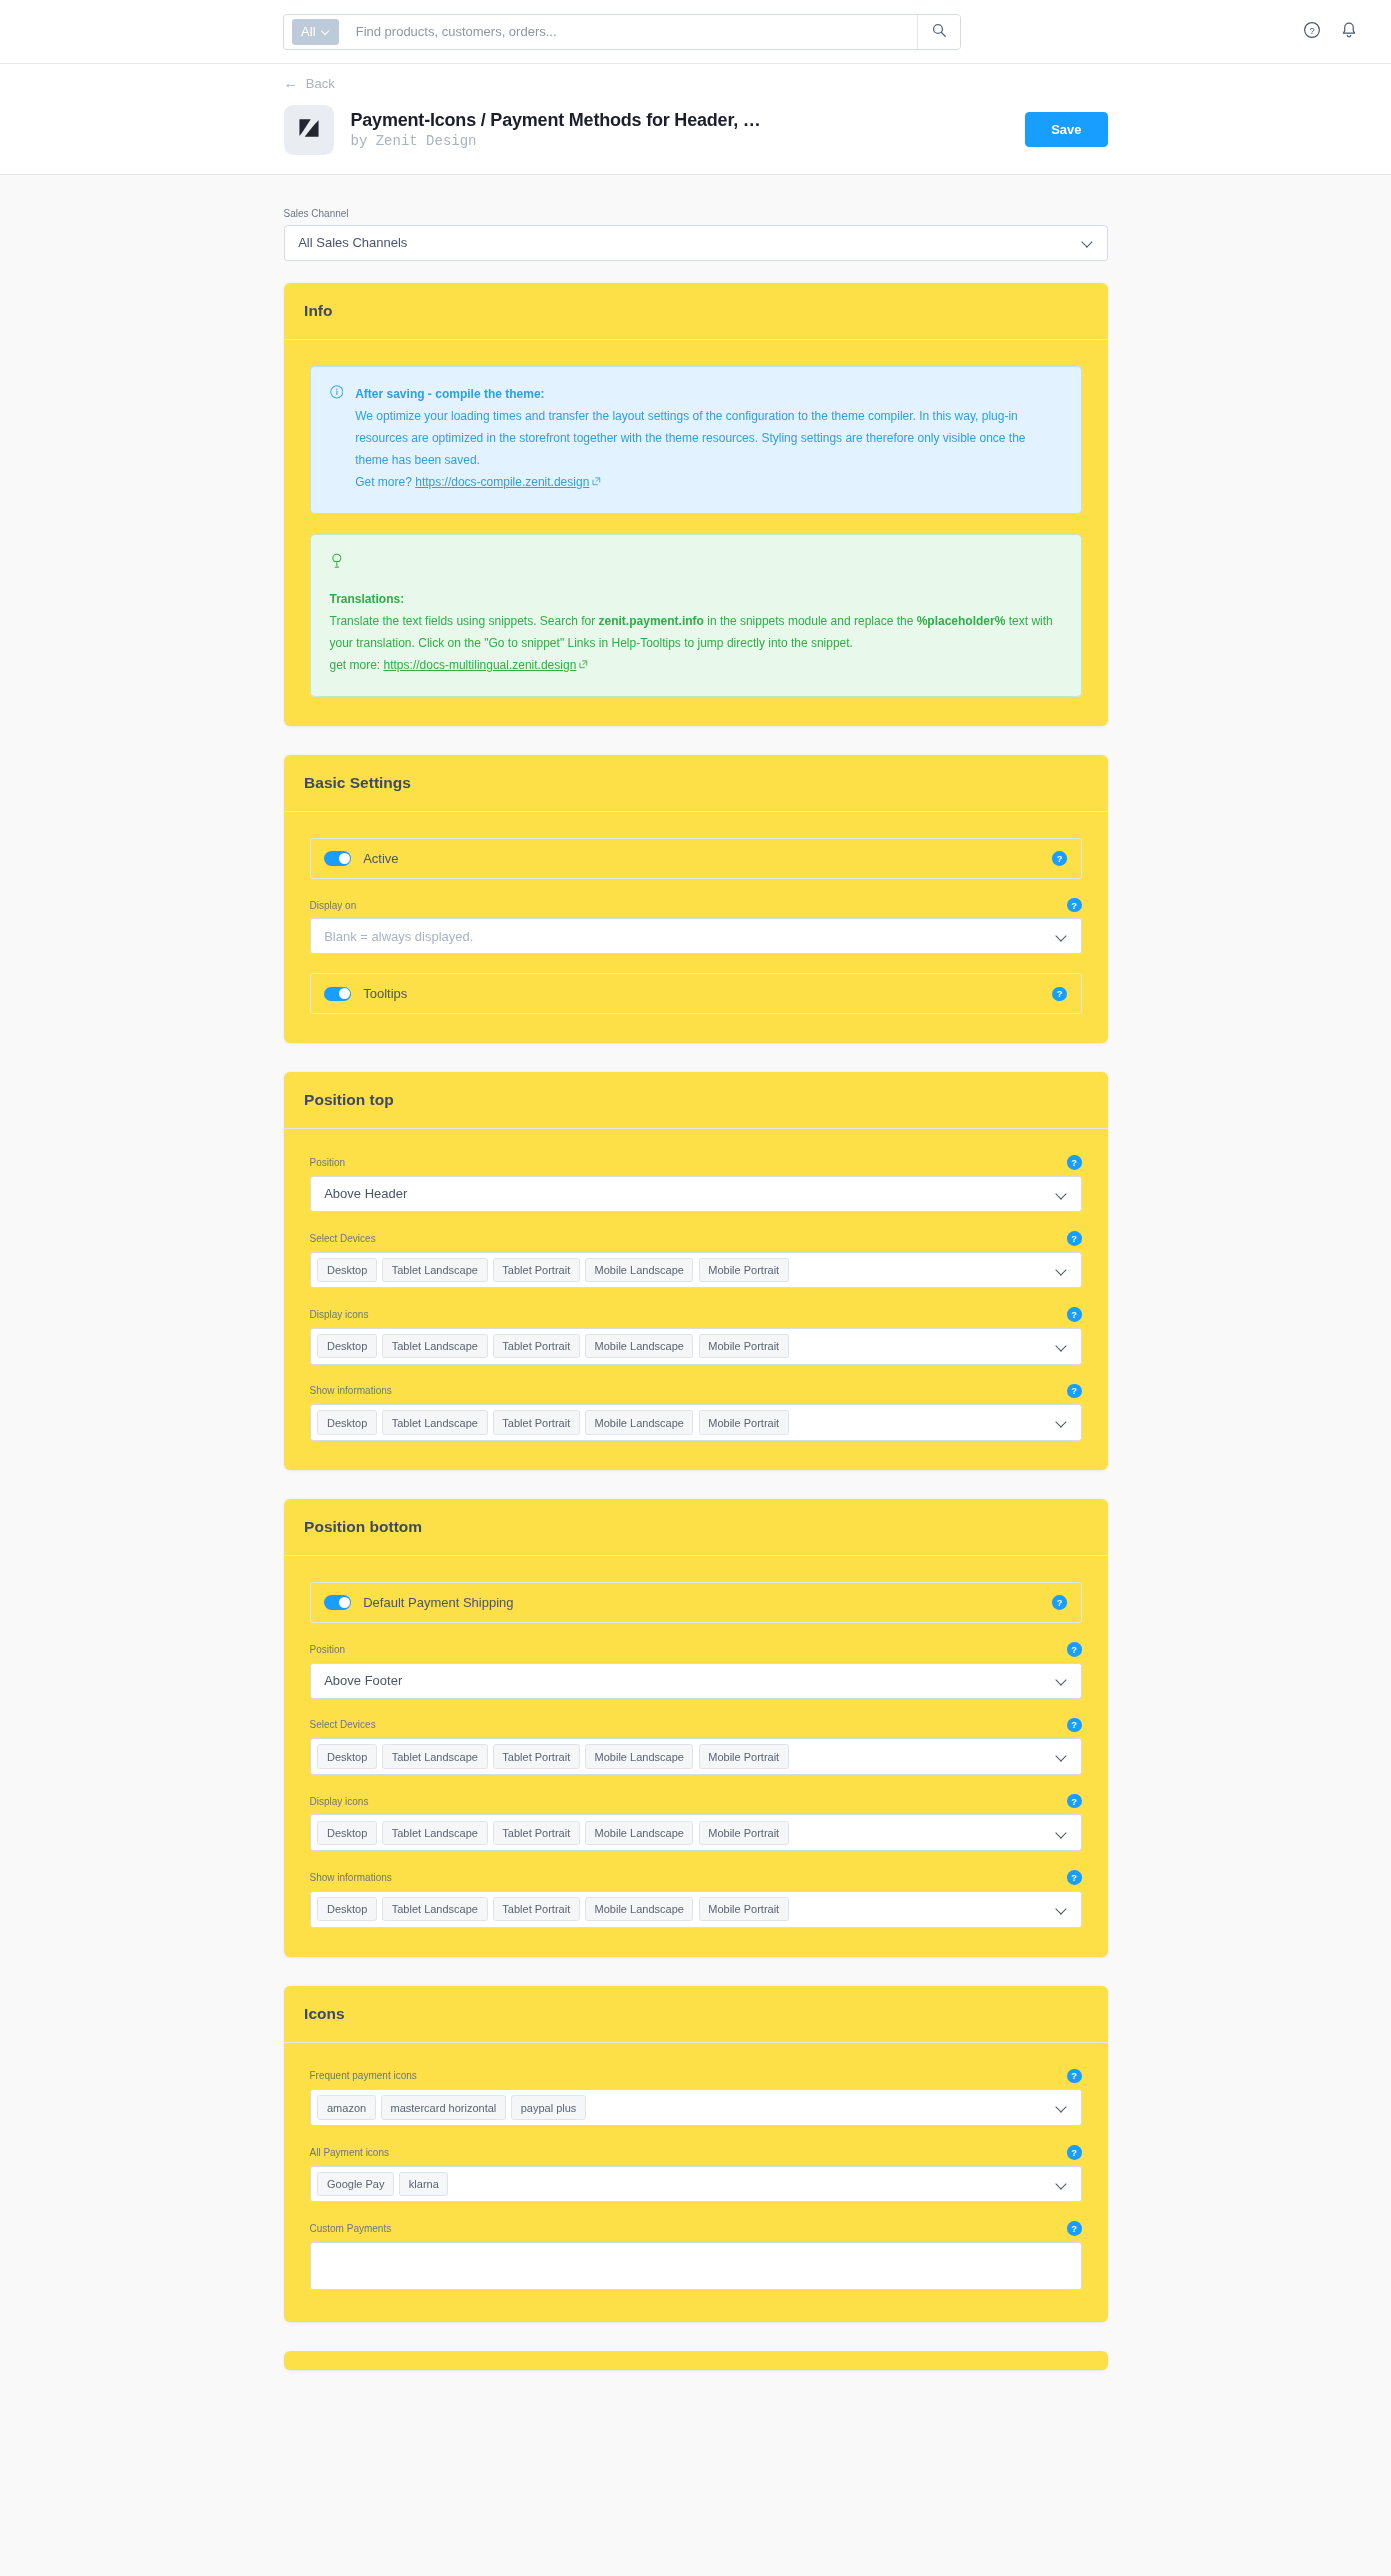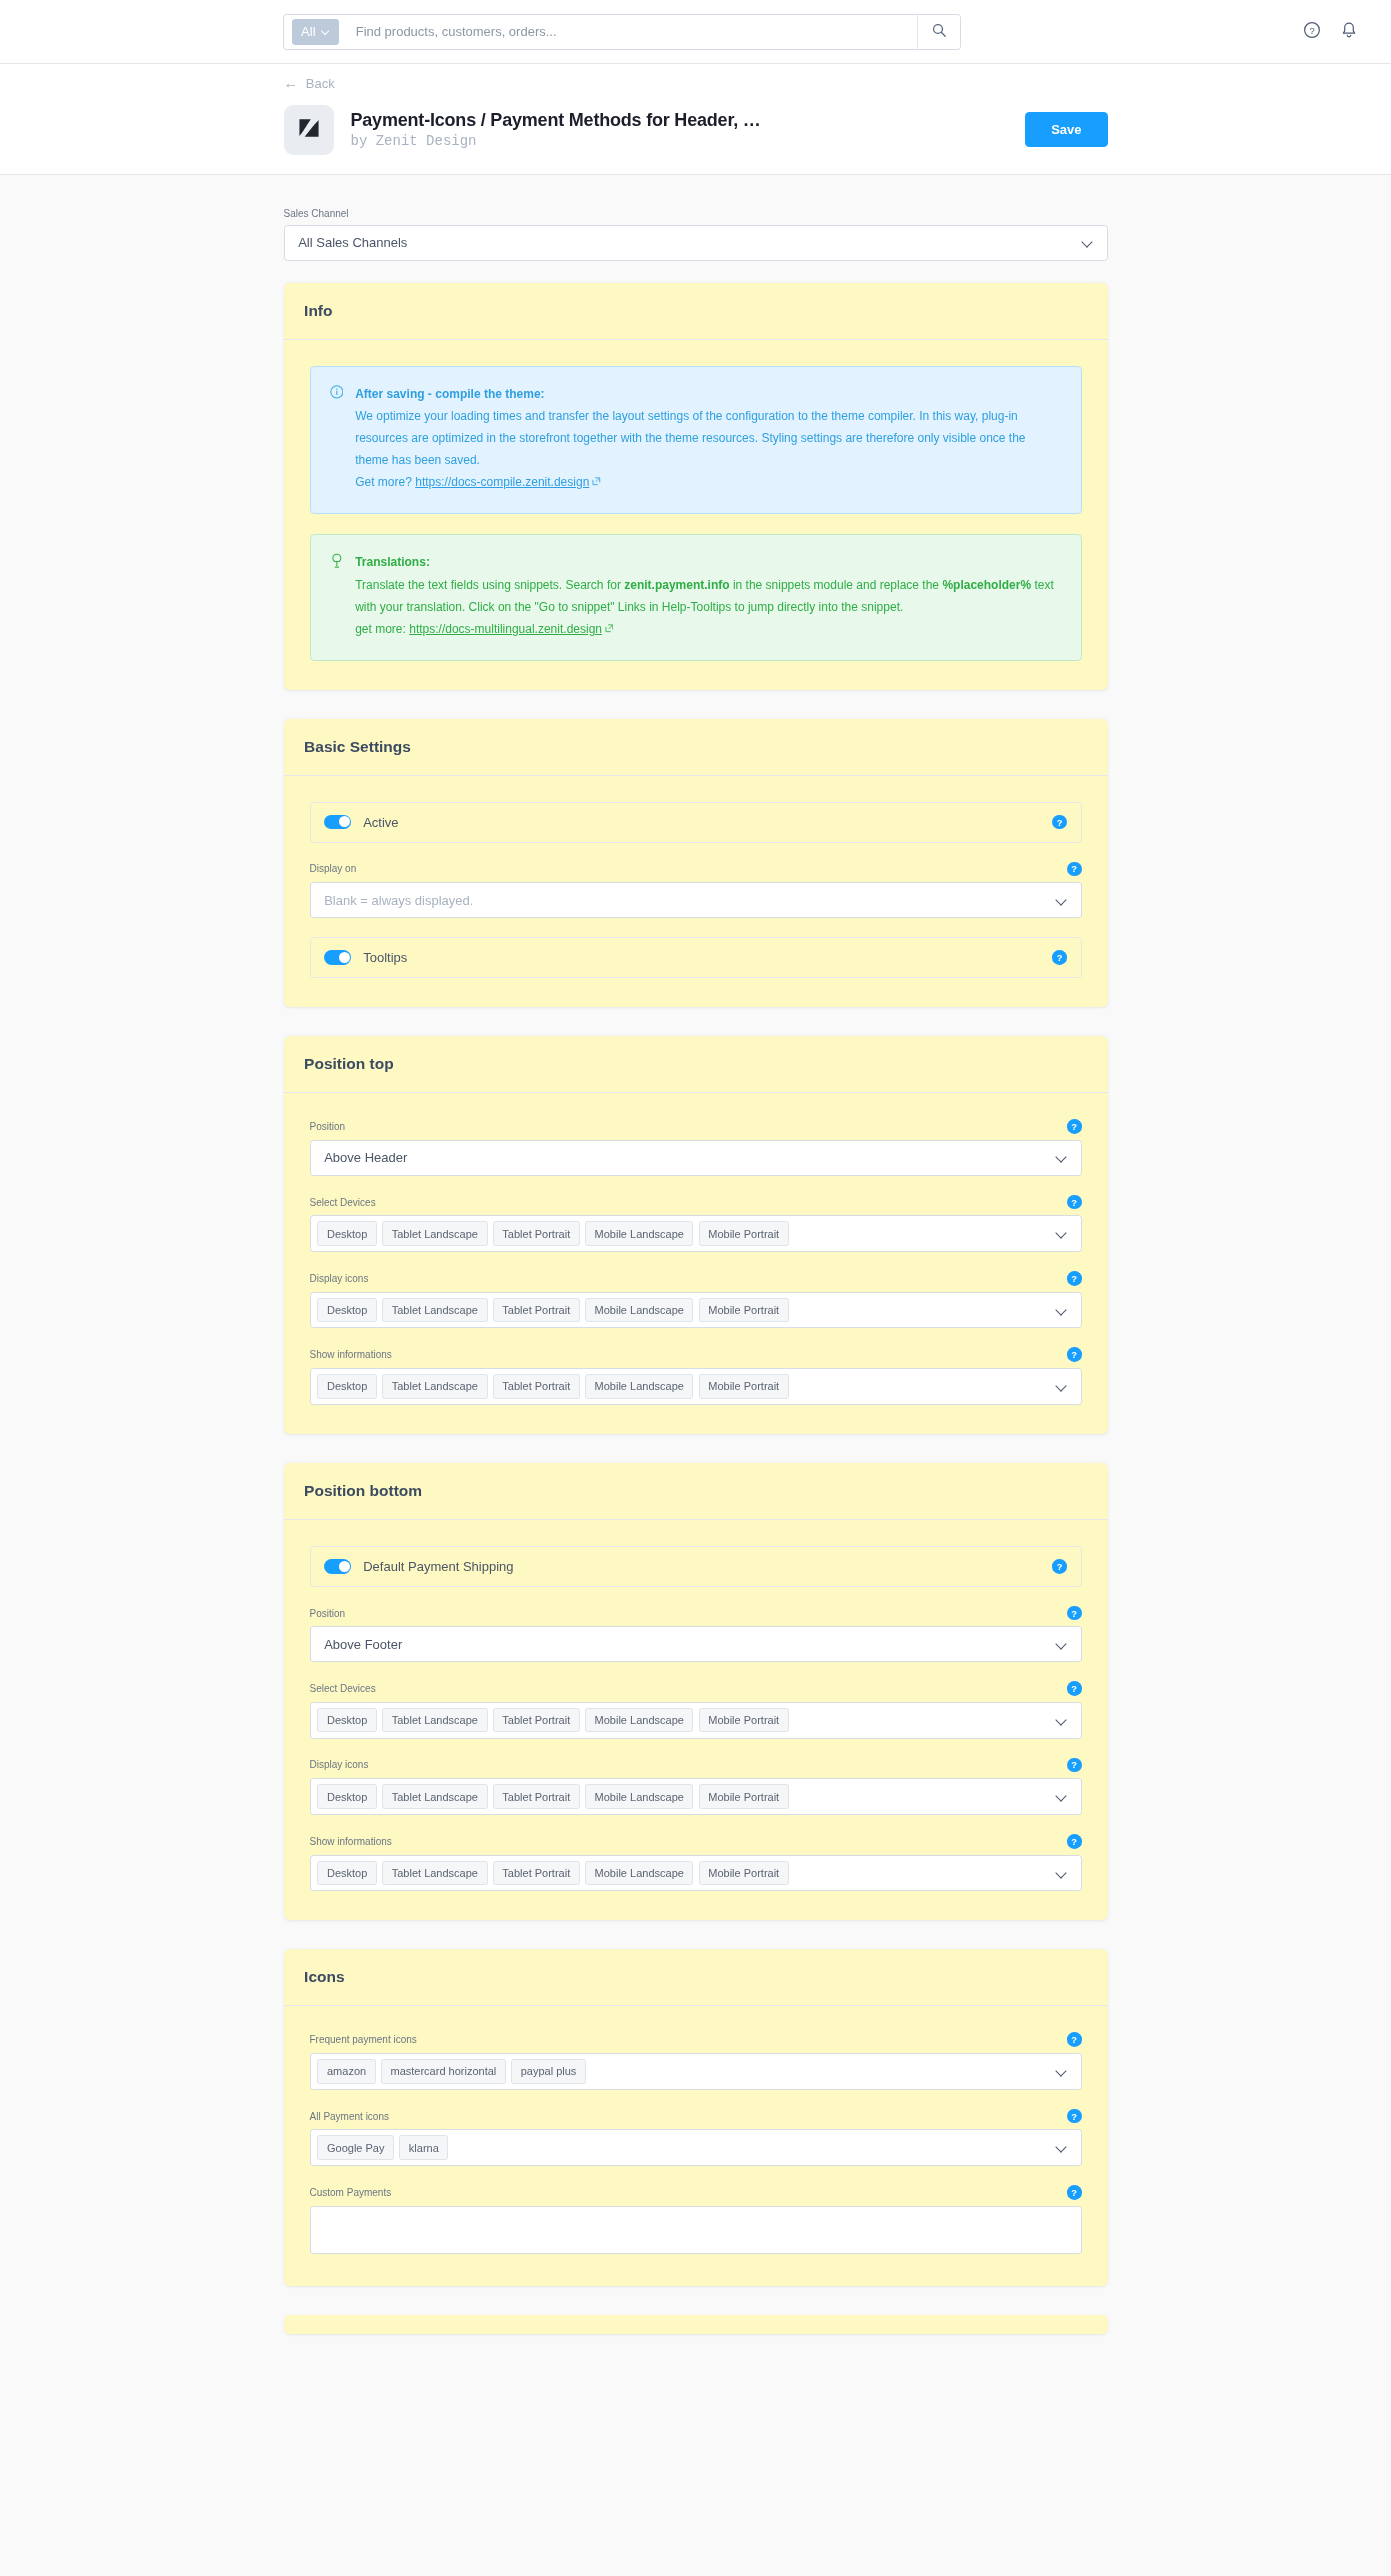--- a/index.html
+++ b/index.html
@@ -133,21 +133,21 @@
   .sel .val.placeholder { color: #a8b2c0; }
   .chev-d { width: 10.3px; height: 10.3px; position: relative; flex: 0 0 auto; }
   .chev-d::before {
     content: ""; position: absolute; left: 0.9px; top: 0.9px;
     width: 6.9px; height: 6.9px;
     border-right: 1.5px solid #4a5568; border-bottom: 1.5px solid #4a5568;
     transform: rotate(45deg);
   }
 
   .card {
-    background: #fef9c3;
+    background: #fde047;
     border-radius: 6px;
     box-shadow: 0 0.9px 2.6px rgba(30,40,60,.09);
     margin-bottom: 29px;
   }
   .card-head {
     padding: 19px 20.6px;
     border-bottom: 0.9px solid #e4e6e9;
     font-size: 15.5px; font-weight: bold; color: #3c4b61;
   }
   .card-body { padding: 26px 26px 29px 26px; }
@@ -159,21 +159,21 @@
     display: flex;
     gap: 12px;
     font-size: 12px;
     line-height: 1.82;
   }
   .alert-info {
     background: #e2f3ff; border: 0.9px solid #b9e0fb; color: #2f9fe0;
     margin-bottom: 20.6px;
   }
   .alert-success {
-    background: #e8f8ea; border: 0.9px solid #bfe8c5; color: #2fae47;
+    background: #e8f8ea; border: 0.9px solid #bfe8c5; color: #2fae47; flex-direction: column;
   }
   .alert .a-ico { flex: 0 0 auto; margin-top: 0.9px; }
   .alert .a-body { flex: 1; }
   .alert .a-title { font-weight: bold; display: block; margin-bottom: 0.9px; }
   .alert a { color: inherit; text-decoration: underline; }
   .ext { display: inline-block; margin-left: 2.6px; }
 
   
   .row { position: relative; margin-bottom: 19px; }
   .row:last-child { margin-bottom: 0; }

